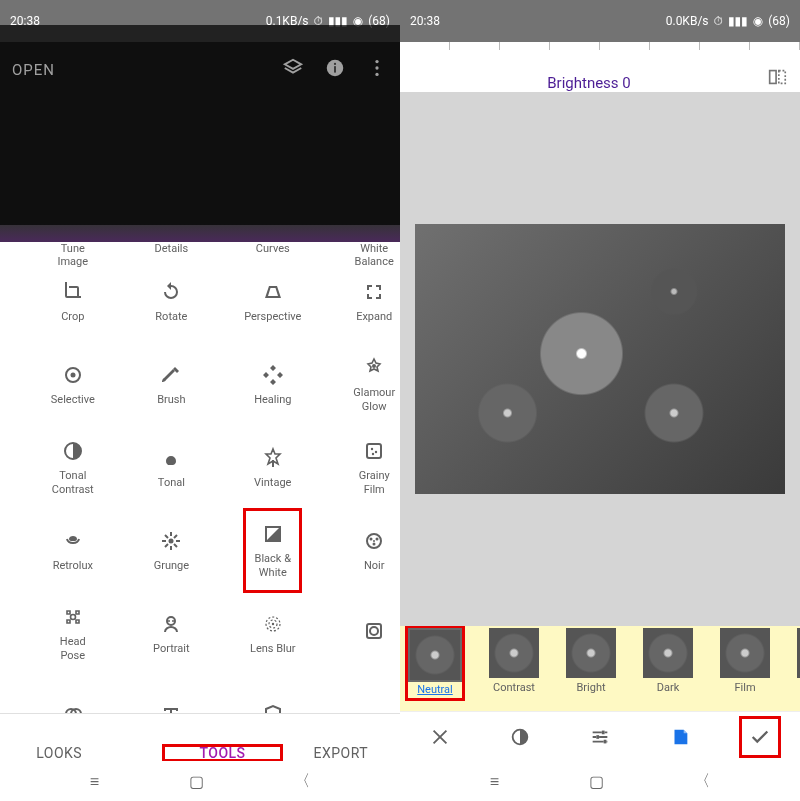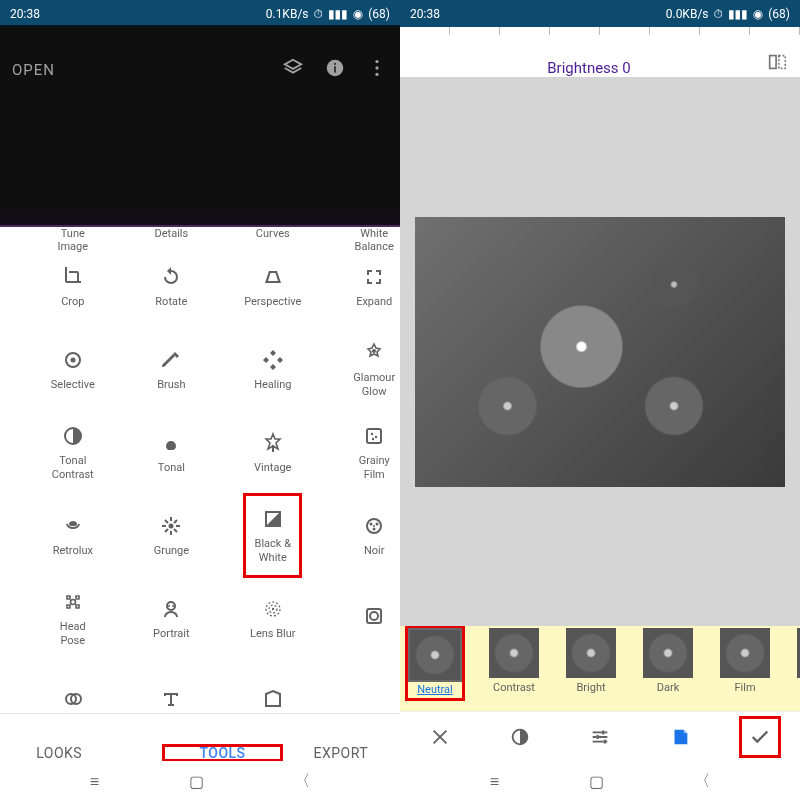--- a/index.html
+++ b/index.html
@@ -1,41 +1,41 @@
 <!DOCTYPE html>
 <html><head>
 <meta charset="utf-8">
 <style>
 * { margin: 0; padding: 0; box-sizing: border-box; font-family: -apple-system, Roboto, Arial, sans-serif; }
 body { width: 800px; height: 801px; display: flex; background: #fff; }
 
 .screen { width: 400px; height: 801px; display: flex; flex-direction: column; position: relative; }
 
 
-.statusbar { height: 27px; background: #0c4a6e; color: #fff; display: flex; align-items: center; justify-content: space-between; padding: 0 10px; font-size: 12px; }
+.statusbar { height: 42px; background: #737373; color: #fff; display: flex; align-items: center; justify-content: space-between; padding: 0 10px; font-size: 12px; }
 .statusbar .right { display: flex; gap: 5px; align-items: center; }
 
 
 .left .overlay { position: absolute; top: 25px; left: 0; right: 0; height: 200px; background: rgba(0,0,0,0.7); z-index: 2; }
 .left .topbar { position: absolute; top: 40px; left: 0; right: 0; height: 60px; display: flex; align-items: center; justify-content: space-between; padding: 0 12px; z-index: 3; color: #a0a0a0; }
 .left .topbar-right { display: flex; gap: 20px; align-items: center; }
 .left .image-area { height: 200px; background: linear-gradient(#333 0%, #333 90%, #4a2a5a 100%); }
 
 .tools-panel { flex: 1; background: #fff; overflow: hidden; }
 .tools-grid { display: grid; grid-template-columns: repeat(4,1fr); }
 .tool { display: flex; flex-direction: column; align-items: center; justify-content: center; height: 83px; color: #616161; font-size: 11px; text-align: center; line-height: 1.2; gap: 6px; cursor: pointer; margin-left: 47px; }
 .tool.partial-top { height: 18px; justify-content: flex-start; }
 .tool-icon { width: 24px; height: 24px; display: flex; align-items: center; justify-content: center; }
 .tool svg { width: 24px; height: 24px; fill: #616161; }
 
 .redbox { outline: 3px solid #e60000; outline-offset: -2px; }
 
 .bottom-tabs { height: 48px; display: flex; border-top: 1px solid #e0e0e0; align-items: flex-end; }
 .btab { flex: 1; display: flex; align-items: center; justify-content: center; font-size: 14px; letter-spacing: 0.5px; color: #616161; cursor: pointer; }
-.btab.active { color: #3b82f6; font-weight: 500; margin-left: 45px; }
+.btab.active { color: #a21caf; font-weight: 500; margin-left: 45px; }
 
 .navbar { height: 40px; display: flex; align-items: center; justify-content: center; gap: 90px; color: #666; background: #fff; }
 
 
 .right .topadjust { height: 50px; display: flex; align-items: flex-end; padding: 0 12px; color: #4c1d95; font-size: 15px; position: relative; }
 .right .topadjust .marks { position: absolute; top: 0; left: 0; right: 0; height: 10px; display: flex; }
 .right .topadjust .marks span { flex:1; border-right: 1px solid #bbb; height: 8px; }
 .right .adj-label { flex: 1; text-align: center; }
 .right .compare { color: #757575; }
 

